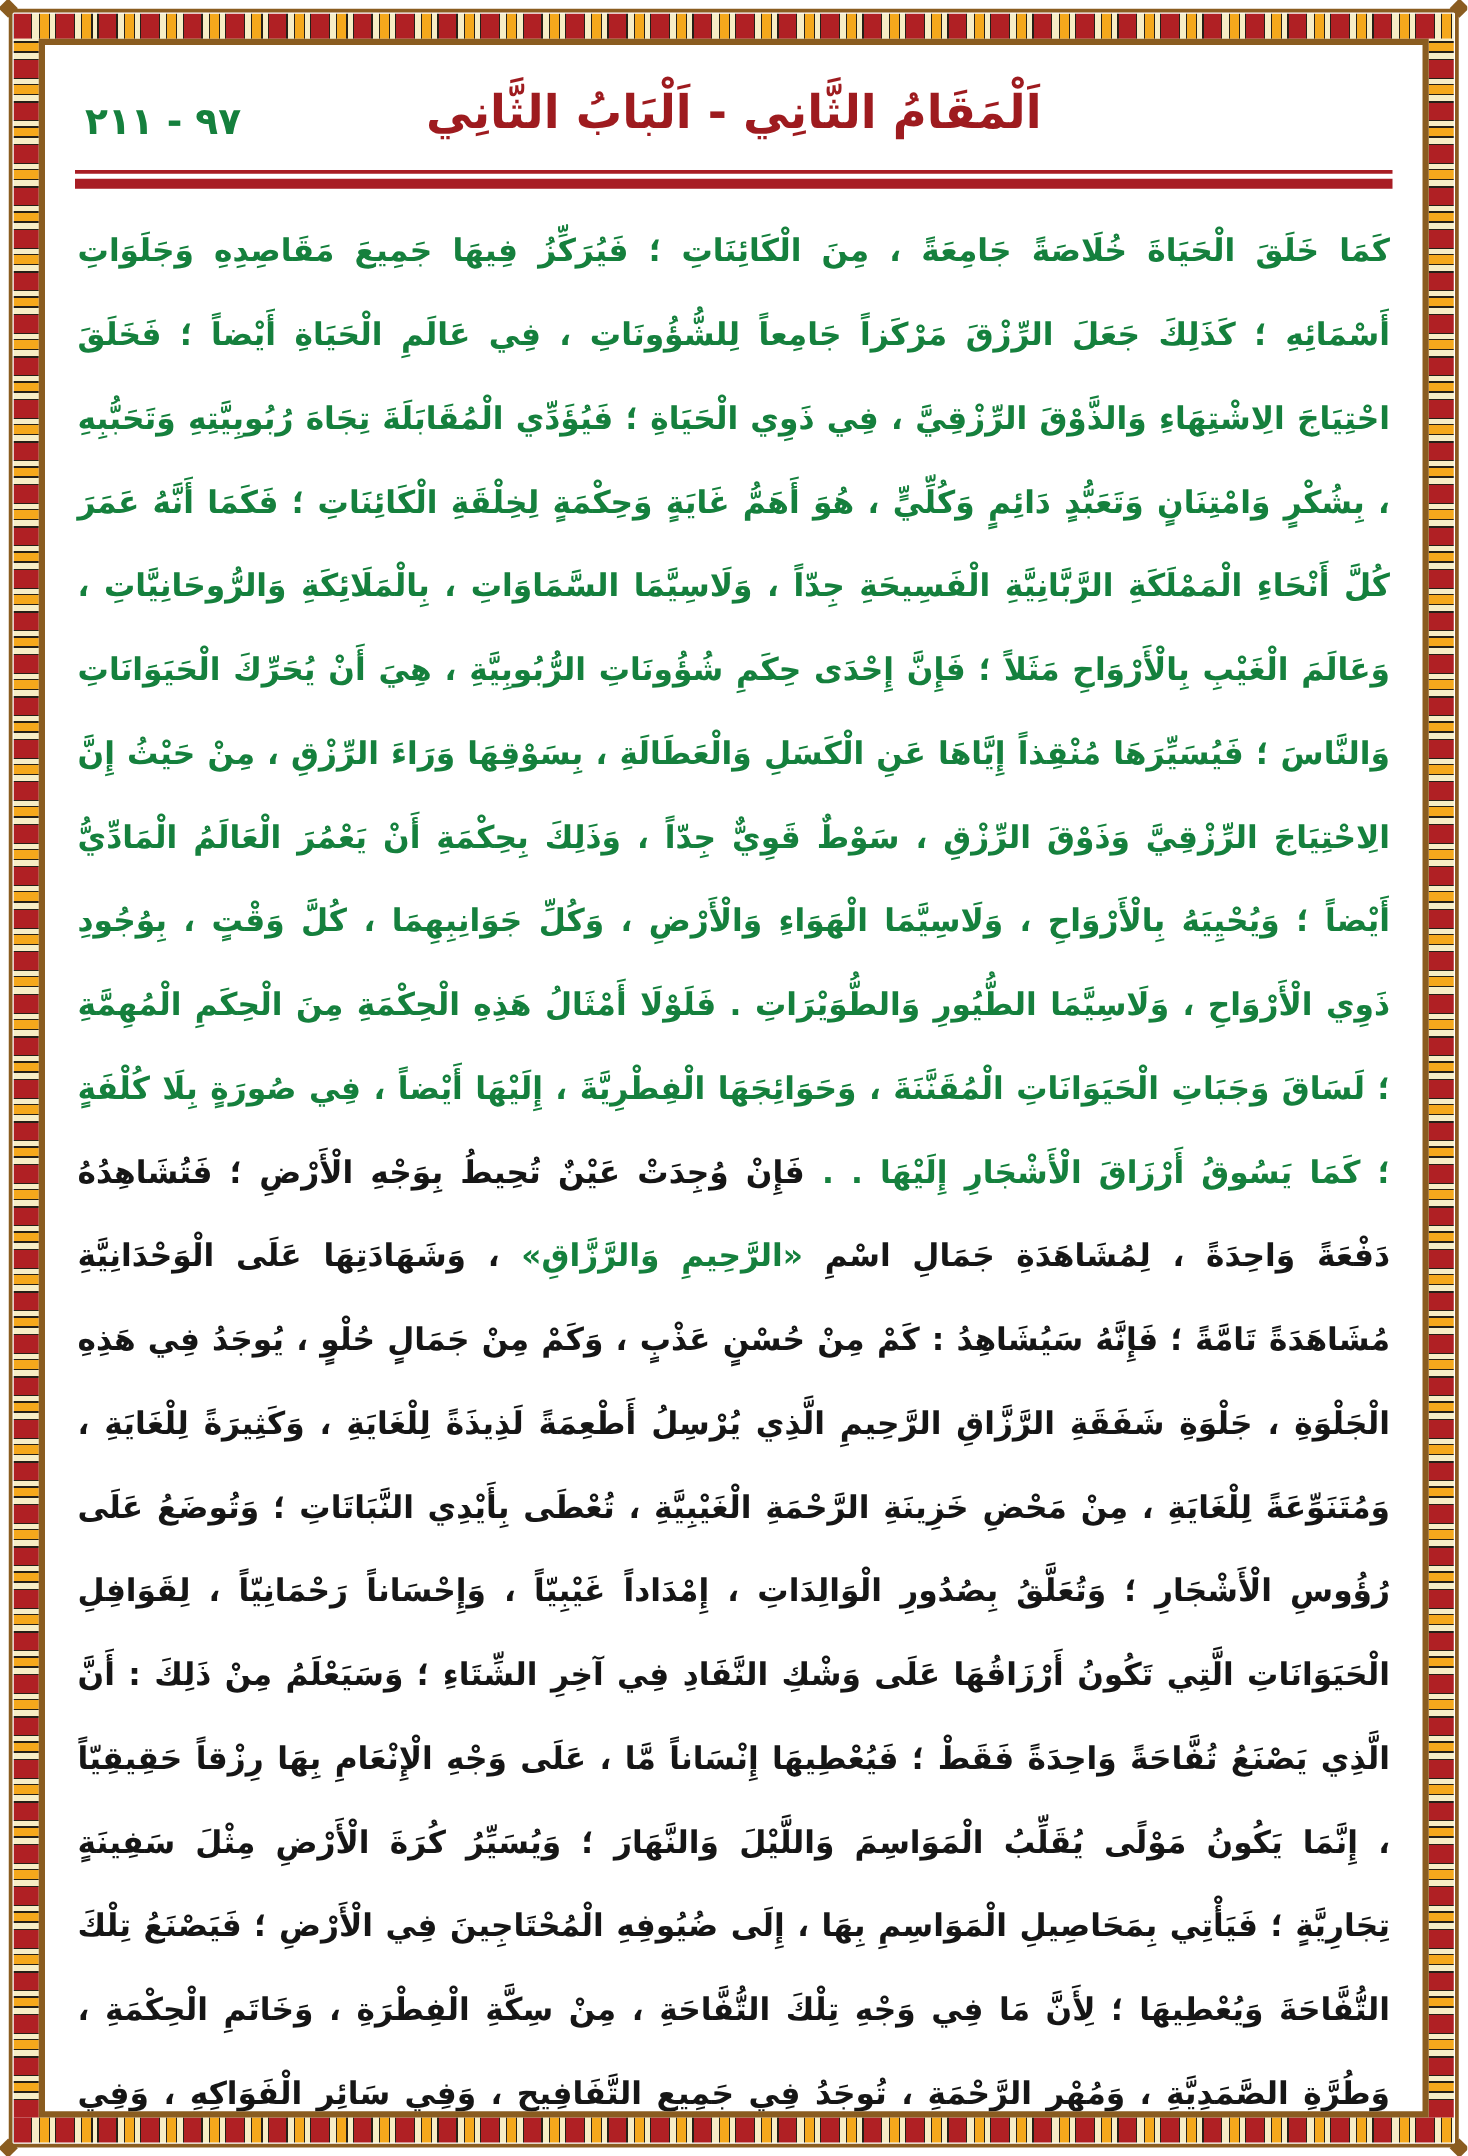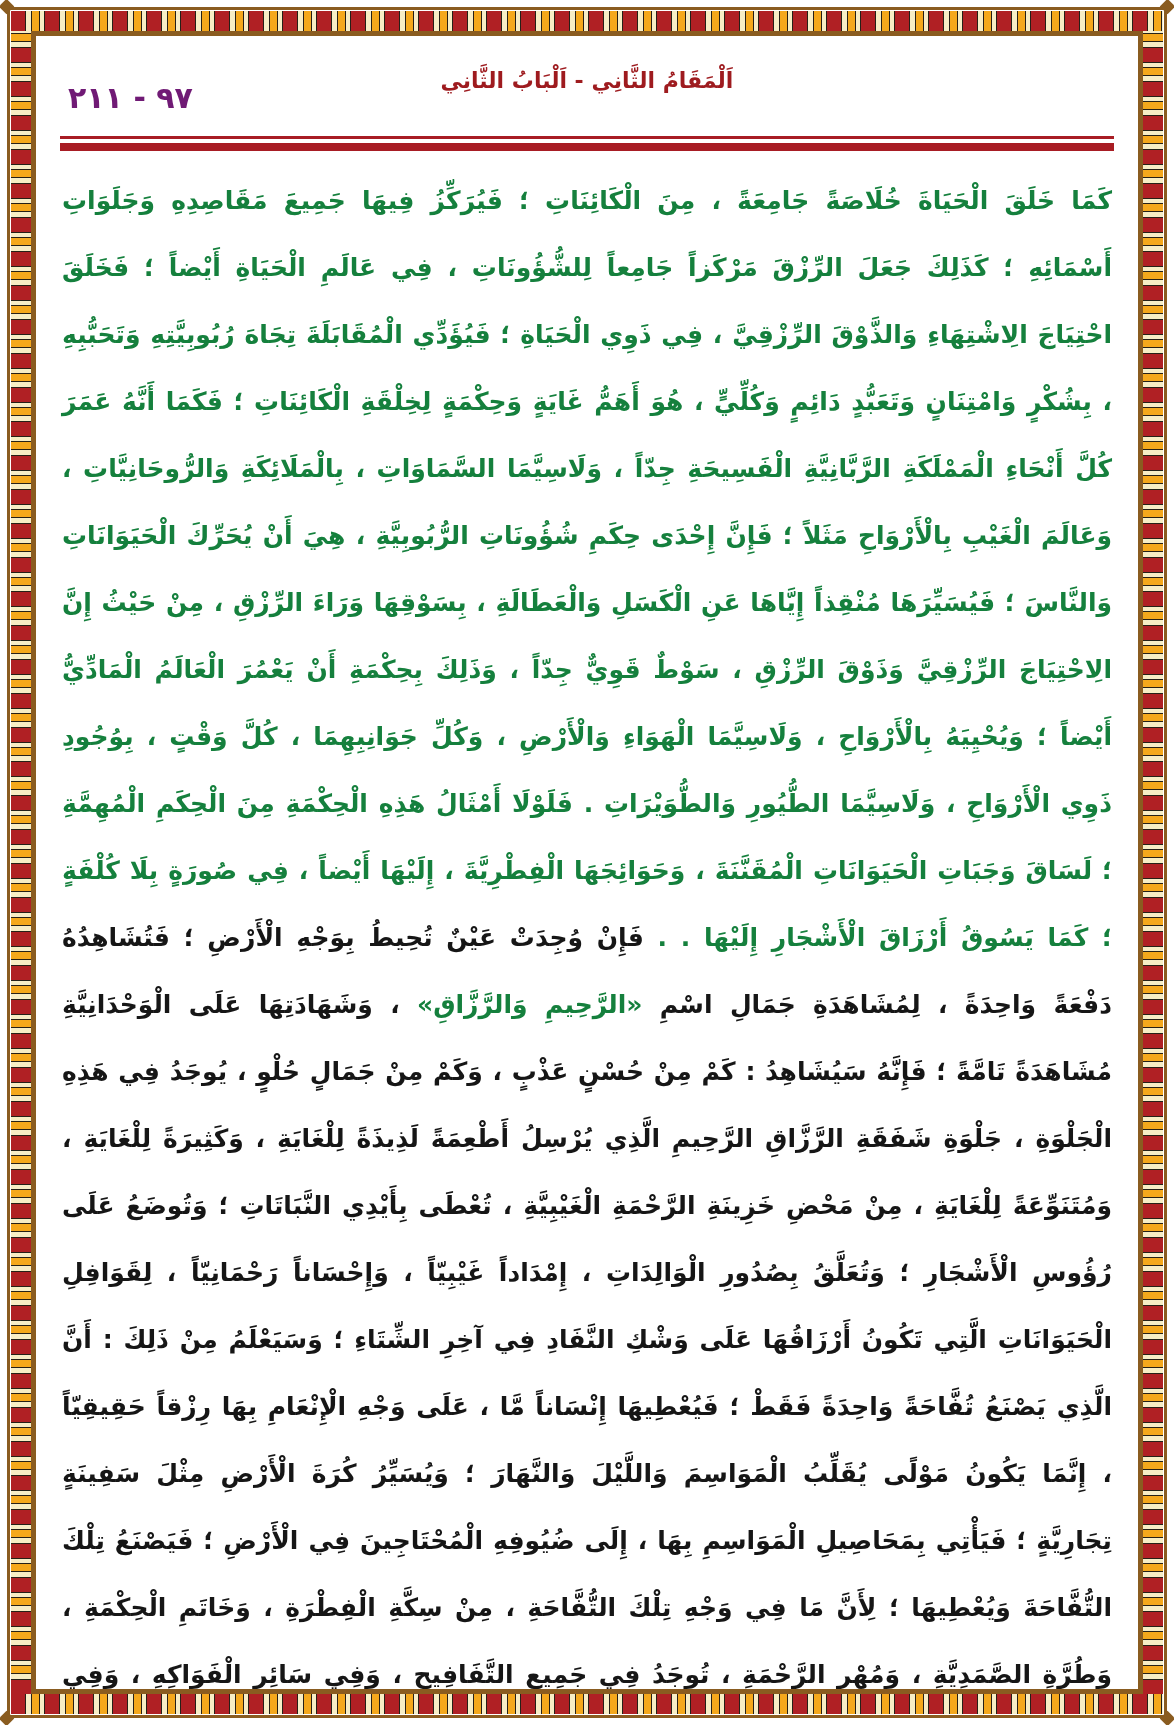--- a/index.html
+++ b/index.html
@@ -57,26 +57,26 @@
   .content {
     position:absolute; inset:36px;
     padding:8px 24px 0 24px;
     box-sizing:border-box;
     overflow:hidden;
   }
   .header { position:relative; margin-top:24px; height:58px; direction:rtl; }
   .pagenum {
     position:absolute; left:8px; top:12px;
     font-size:30px; font-weight:bold;
-    color:#701a75; direction:rtl;
+    color:#15803d; direction:rtl;
     letter-spacing:1px;
   }
   .title {
     margin:0; text-align:center;
-    font-size:22px; font-weight:bold;
+    font-size:37px; font-weight:bold;
     color:#9e1b1f;
   }
   .rule { margin-top:10px; }
   .rule-thin  { height:3px; background:#a81d24; }
   .rule-thick { height:8px; background:#a81d24; margin-top:4px; }
 
   .body-text {
     direction:rtl;
     text-align:justify;
     text-align-last:justify;

